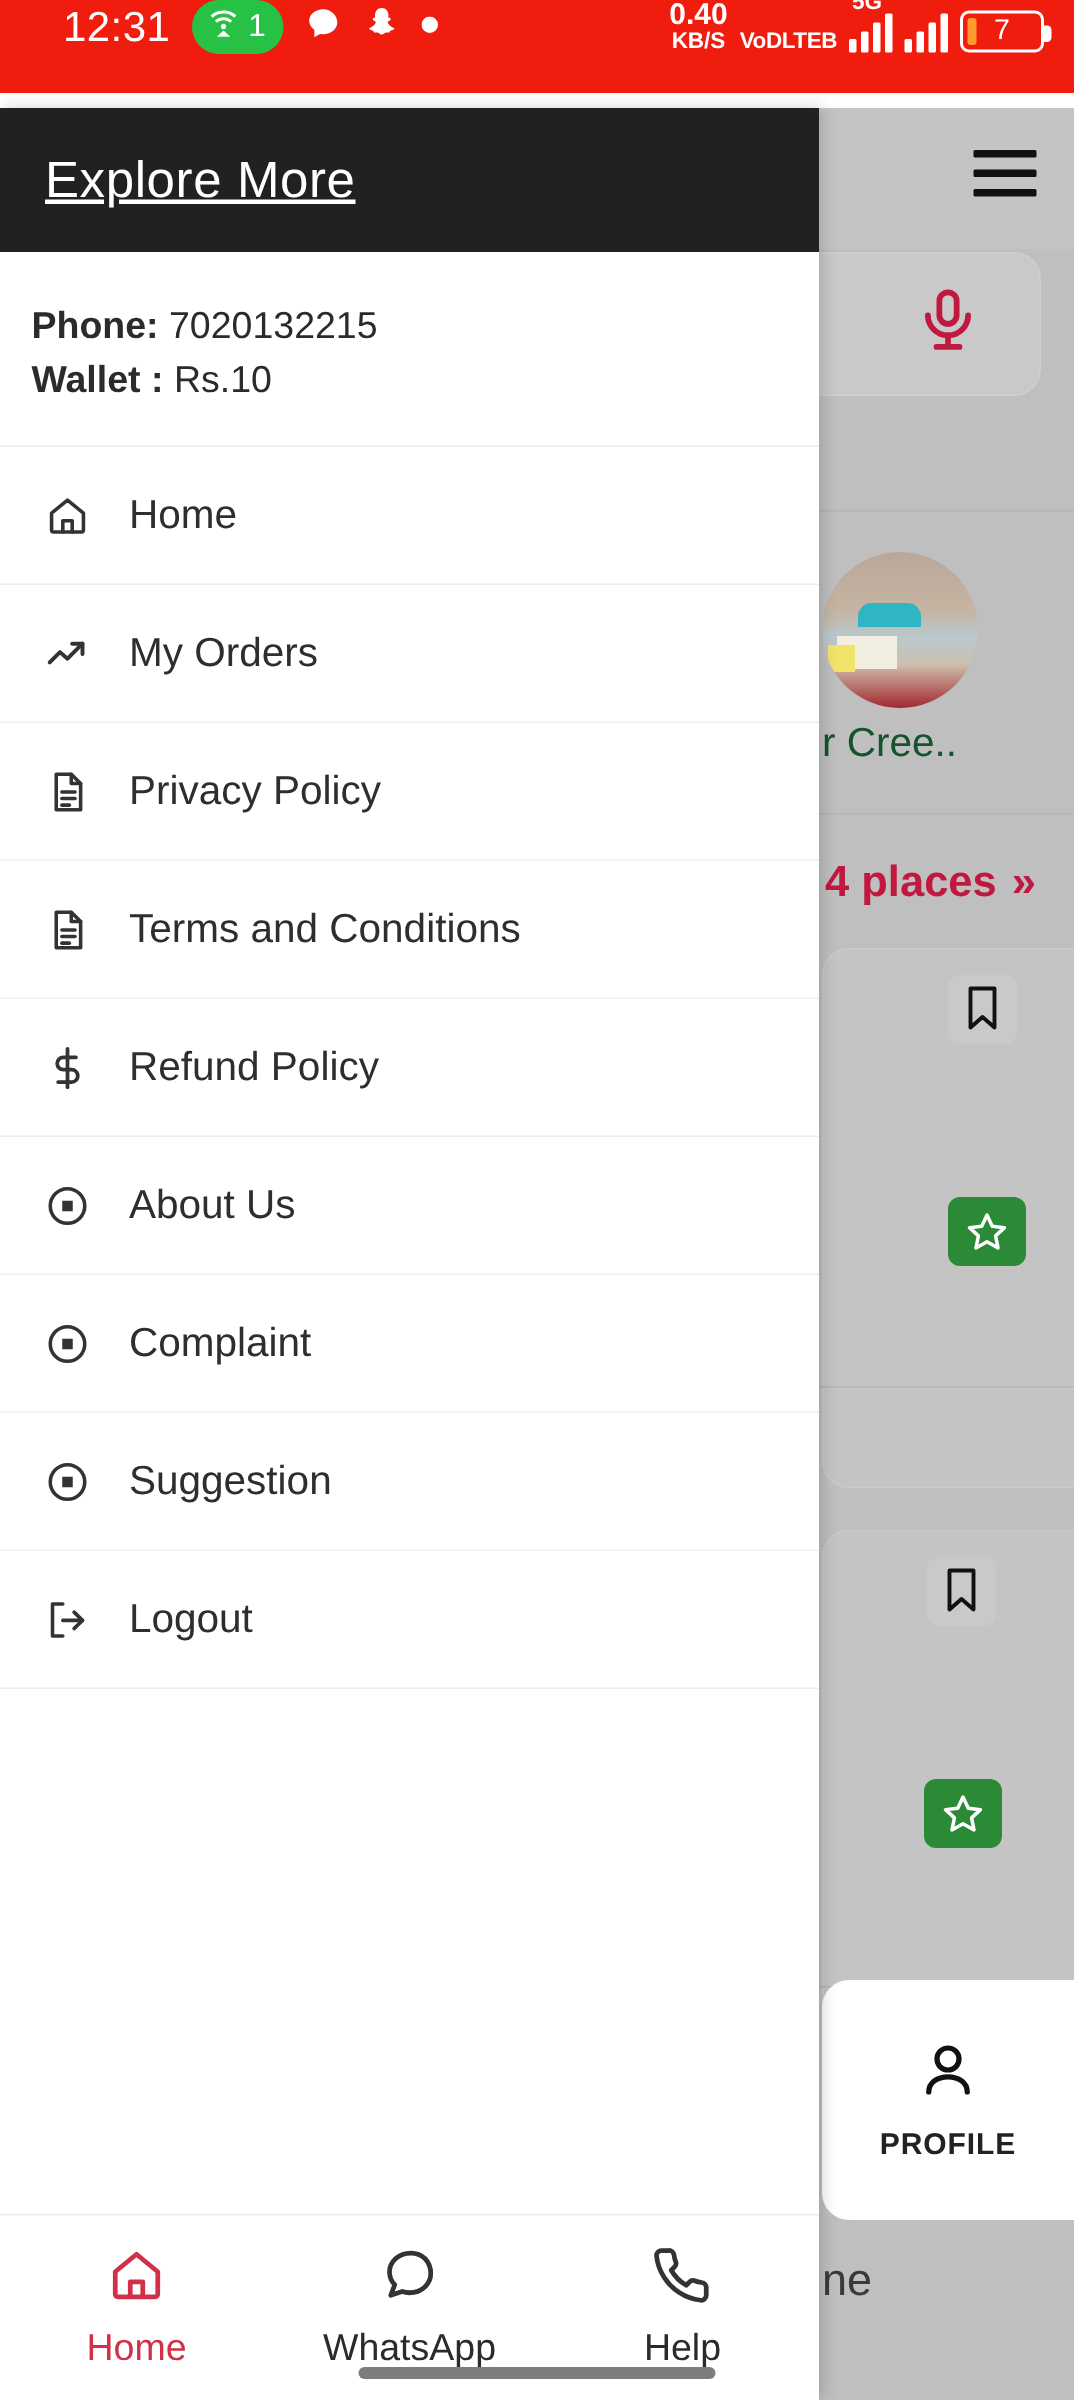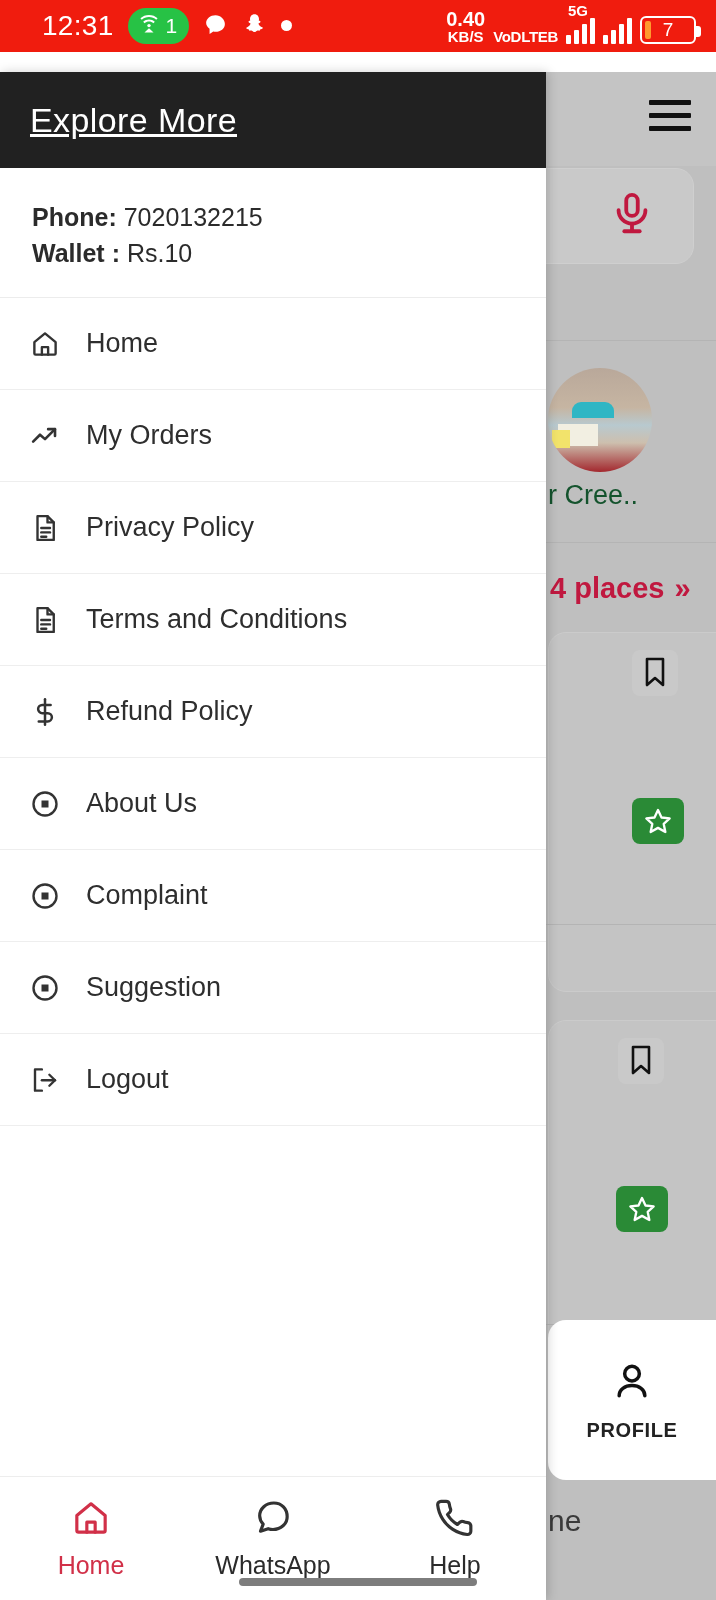--- a/index.html
+++ b/index.html
@@ -6,23 +6,23 @@
   html, body {
     width:716px; height:1600px;
     font-family:"Liberation Sans", sans-serif;
     background:#ffffff;
     overflow:hidden;
   }
   #app { position:relative; width:716px; height:1600px; overflow:hidden; background:#fff; }
 
   
   .statusbar{
-    position:absolute; top:0; left:0; width:716px; height:52px;
+    position:absolute; top:0; left:0; width:716px; height:62px;
     background:#f01c0e; color:#fff;
-    display:flex; align-items:center; justify-content:space-between;
+    display:flex; align-items:flex-start; justify-content:space-between;
     padding:0 20px 0 42px; z-index:60;
   }
   .sb-left{ display:flex; align-items:center; gap:14px; }
   .sb-time{ font-size:28px; font-weight:500; letter-spacing:.3px; }
   .sb-pill{
     background:#27c245; border-radius:24px; height:36px;
     display:flex; align-items:center; gap:5px; padding:0 12px 0 9px;
   }
   .sb-pill .cnt{ font-size:21px; color:#fff; font-weight:500; }
   .sb-icons{ display:flex; align-items:center; gap:14px; }
@@ -110,21 +110,21 @@
     position:absolute; top:72px; left:0; width:546px; height:1528px;
     background:#fff; z-index:30; display:flex; flex-direction:column;
     box-shadow:2px 0 10px rgba(0,0,0,.18);
   }
   .drawer-header{
     height:96px; background:#212121; display:flex; align-items:center;
     padding-left:30px; flex:0 0 auto;
   }
   .drawer-title{ color:#fff; font-size:34px; font-weight:400; letter-spacing:.4px;text-decoration:underline; }
   .account{
-    flex:0 0 auto; padding:32px 0 26px 32px;
+    flex:0 0 auto; padding:32px 0 26px 21px;
     border-bottom:1px solid #ececec;
   }
   .acct-line{ font-size:25px; color:#2b2b2b; line-height:1.42; }
   .acct-line b{ font-weight:700; }
   .menu{ flex:1 1 auto; overflow:hidden; }
   .menu-item{
     height:92px; display:flex; align-items:center;
     padding-left:28px; gap:24px;
     border-bottom:1px solid #eeeeee; background:#fff;
   }

